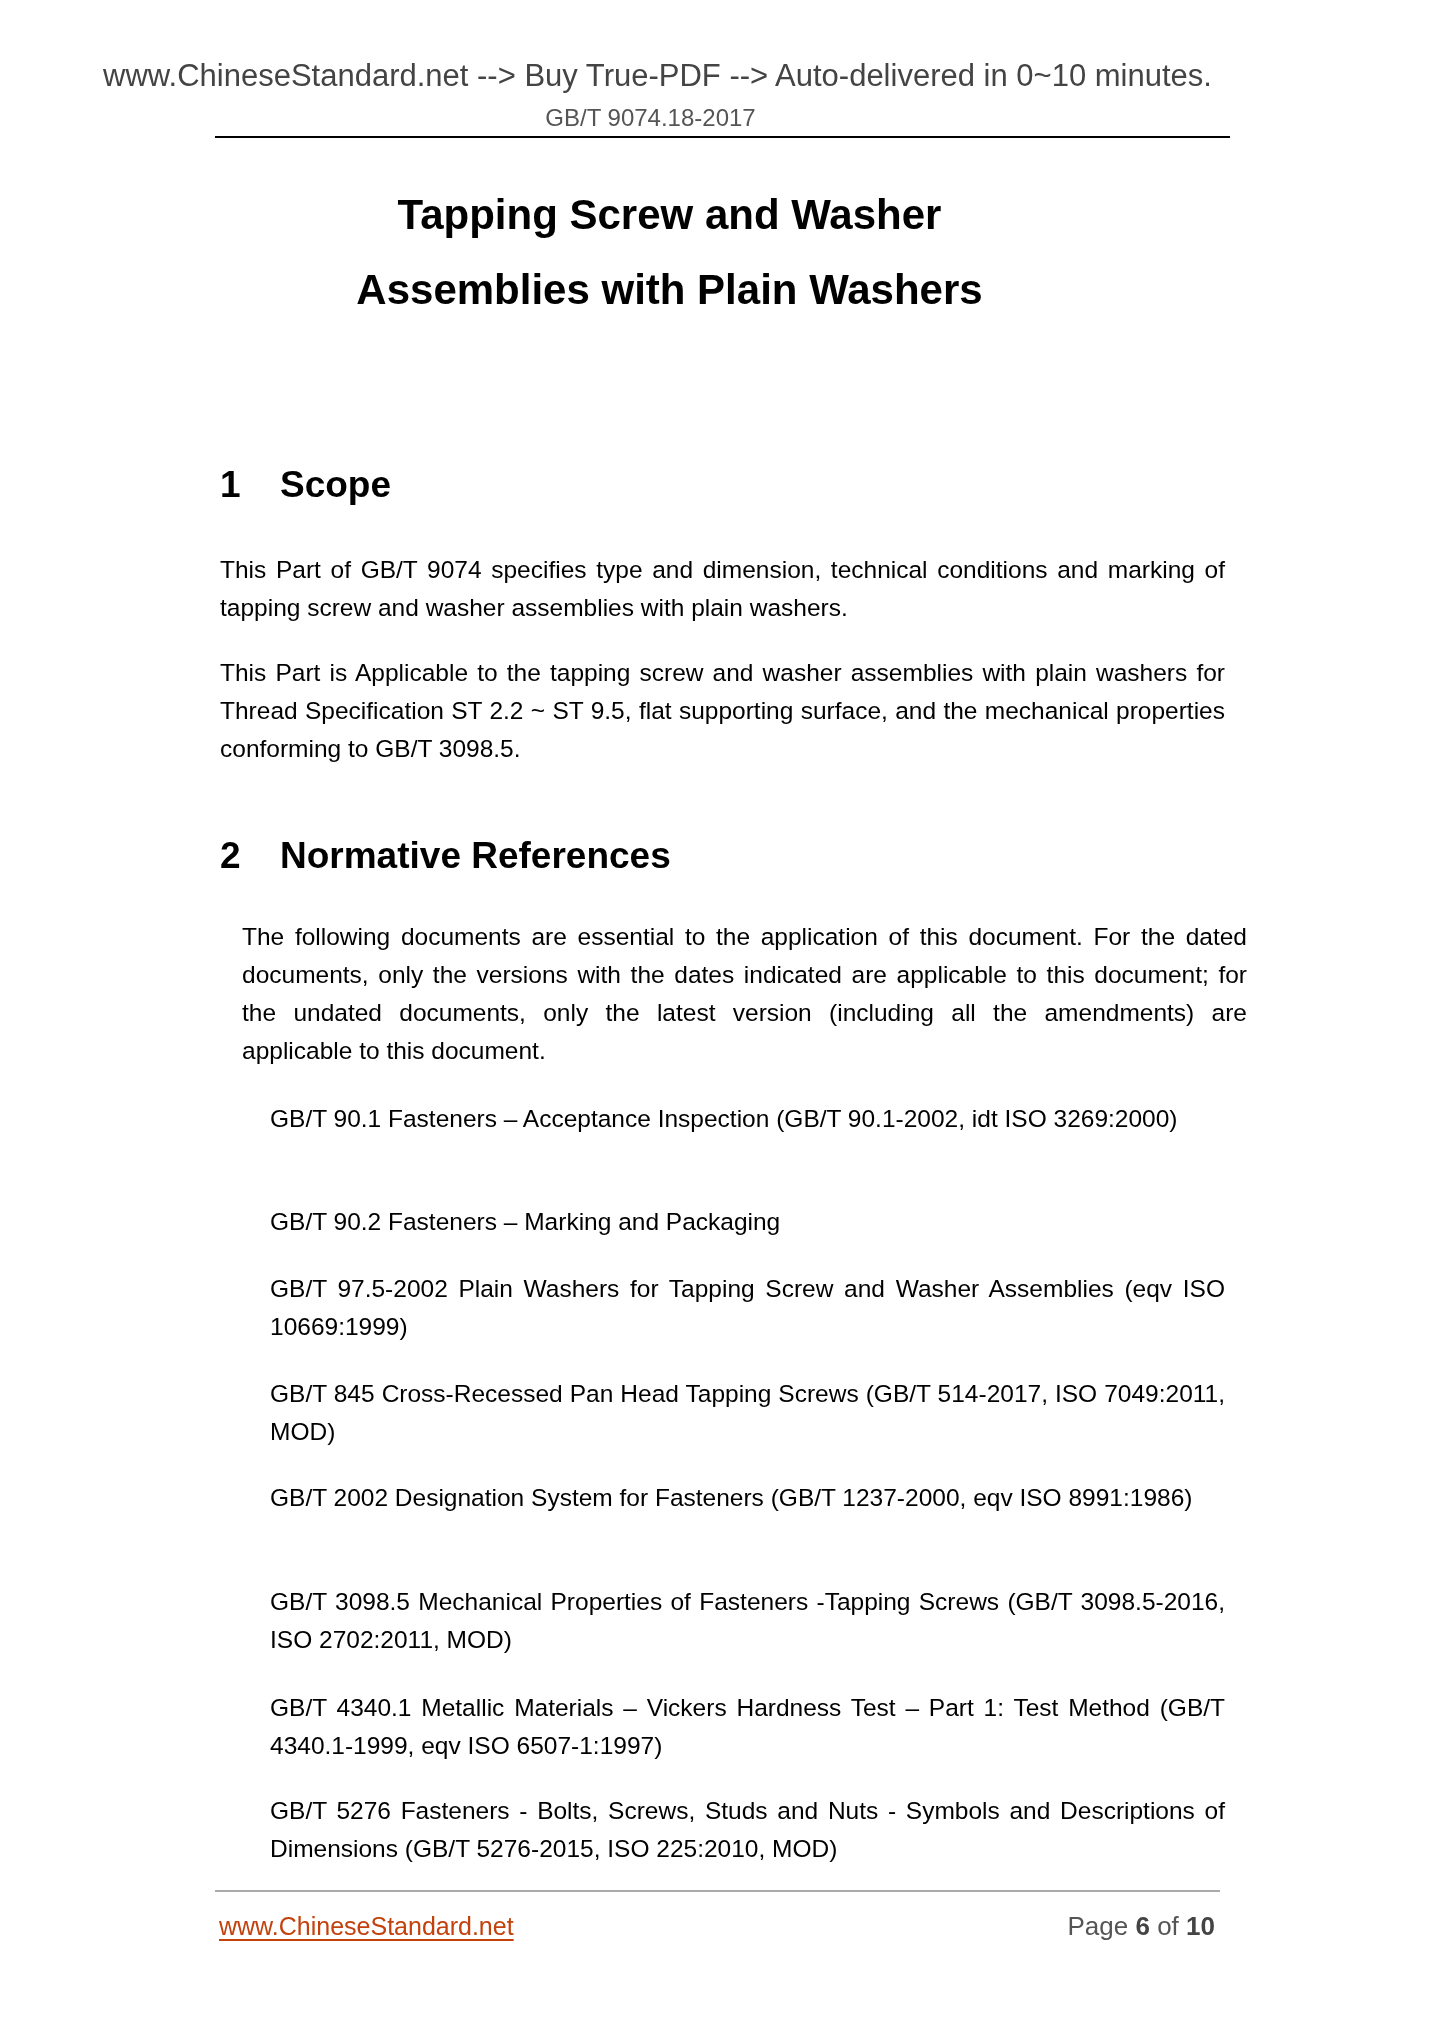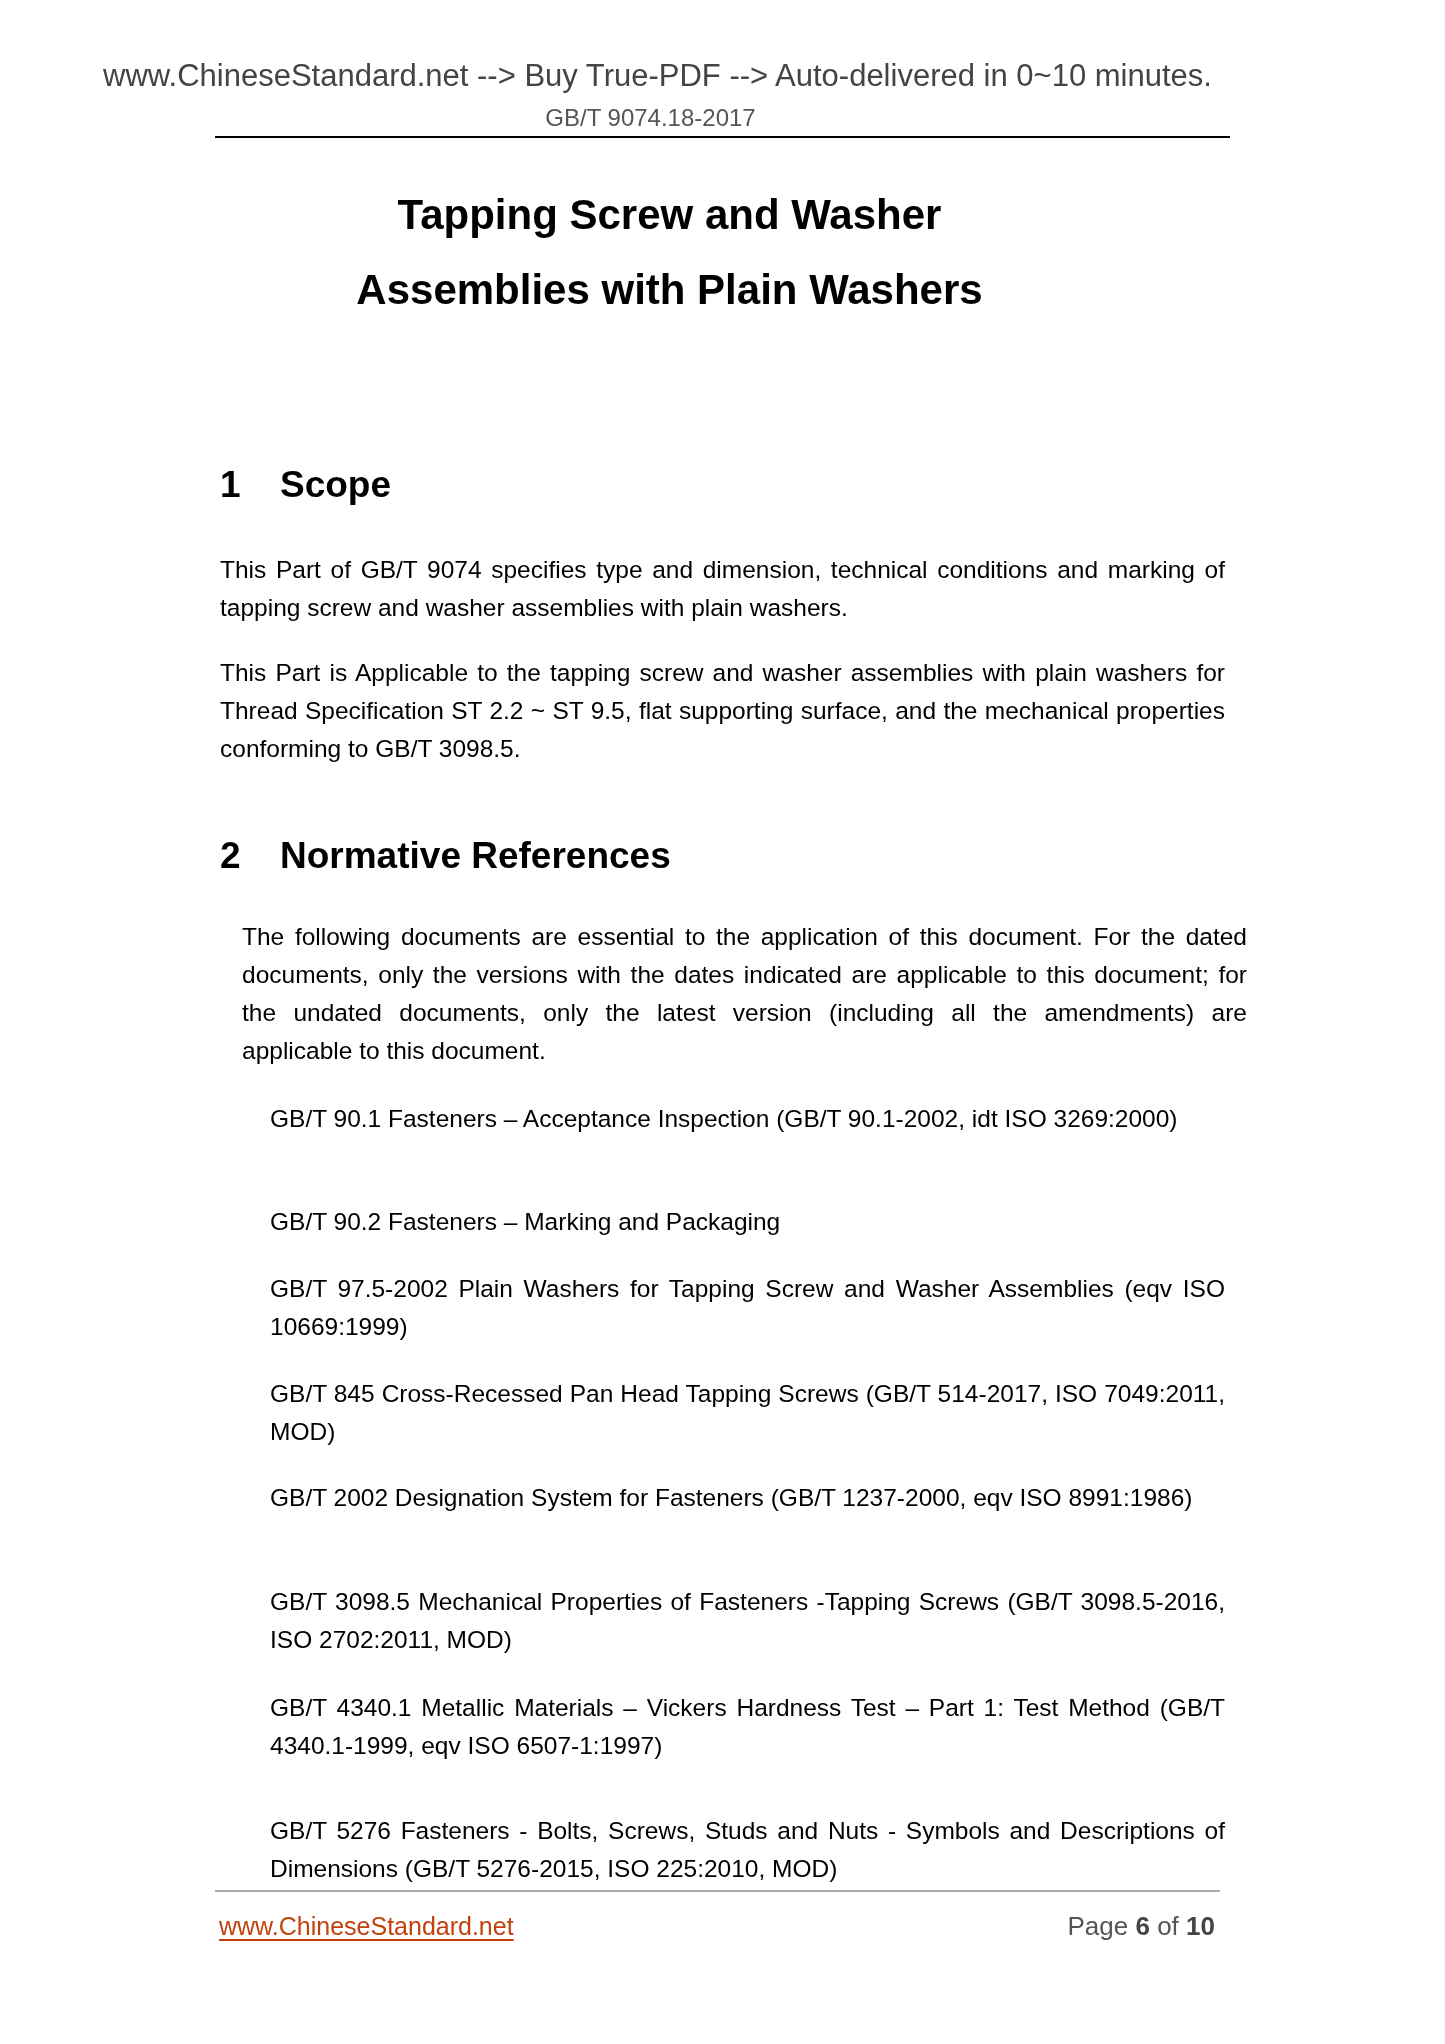--- a/index.html
+++ b/index.html
@@ -46,21 +46,21 @@
 </div>
 <div class="abs para" style="top:918px;margin-left:22px;">The following documents are essential to the application of this document. For the dated documents, only the versions with the dates indicated are applicable to this document; for the undated documents, only the latest version (including all the amendments) are applicable to this document.</div>
 
 <div class="abs ref" style="top:1100px;">GB/T 90.1 Fasteners – Acceptance Inspection (GB/T 90.1-2002, idt ISO 3269:2000)</div>
 <div class="abs ref" style="top:1203px;">GB/T 90.2 Fasteners – Marking and Packaging</div>
 <div class="abs ref" style="top:1270px;">GB/T 97.5-2002 Plain Washers for Tapping Screw and Washer Assemblies (eqv ISO 10669:1999)</div>
 <div class="abs ref" style="top:1375px;">GB/T 845 Cross-Recessed Pan Head Tapping Screws (GB/T 514-2017, ISO 7049:2011, MOD)</div>
 <div class="abs ref" style="top:1479px;">GB/T 2002 Designation System for Fasteners (GB/T 1237-2000, eqv ISO 8991:1986)</div>
 <div class="abs ref" style="top:1583px;">GB/T 3098.5 Mechanical Properties of Fasteners -Tapping Screws (GB/T 3098.5-2016, ISO 2702:2011, MOD)</div>
 <div class="abs ref" style="top:1689px;">GB/T 4340.1 Metallic Materials – Vickers Hardness Test – Part 1: Test Method (GB/T 4340.1-1999, eqv ISO 6507-1:1997)</div>
-<div class="abs ref" style="top:1792px;margin-top:20px;">GB/T 5276 Fasteners - Bolts, Screws, Studs and Nuts - Symbols and Descriptions of Dimensions (GB/T 5276-2015, ISO 225:2010, MOD)</div>
+<div class="abs ref" style="top:1792px;">GB/T 5276 Fasteners - Bolts, Screws, Studs and Nuts - Symbols and Descriptions of Dimensions (GB/T 5276-2015, ISO 225:2010, MOD)</div>
 
 <div class="abs ftr-rule"></div>
 <a class="abs ftr-link">www.ChineseStandard.net</a>
 <div class="abs ftr-page">
   <span>Page</span>
   <b>6</b>
   <span>of</span>
   <b>10</b>
 </div>
 

